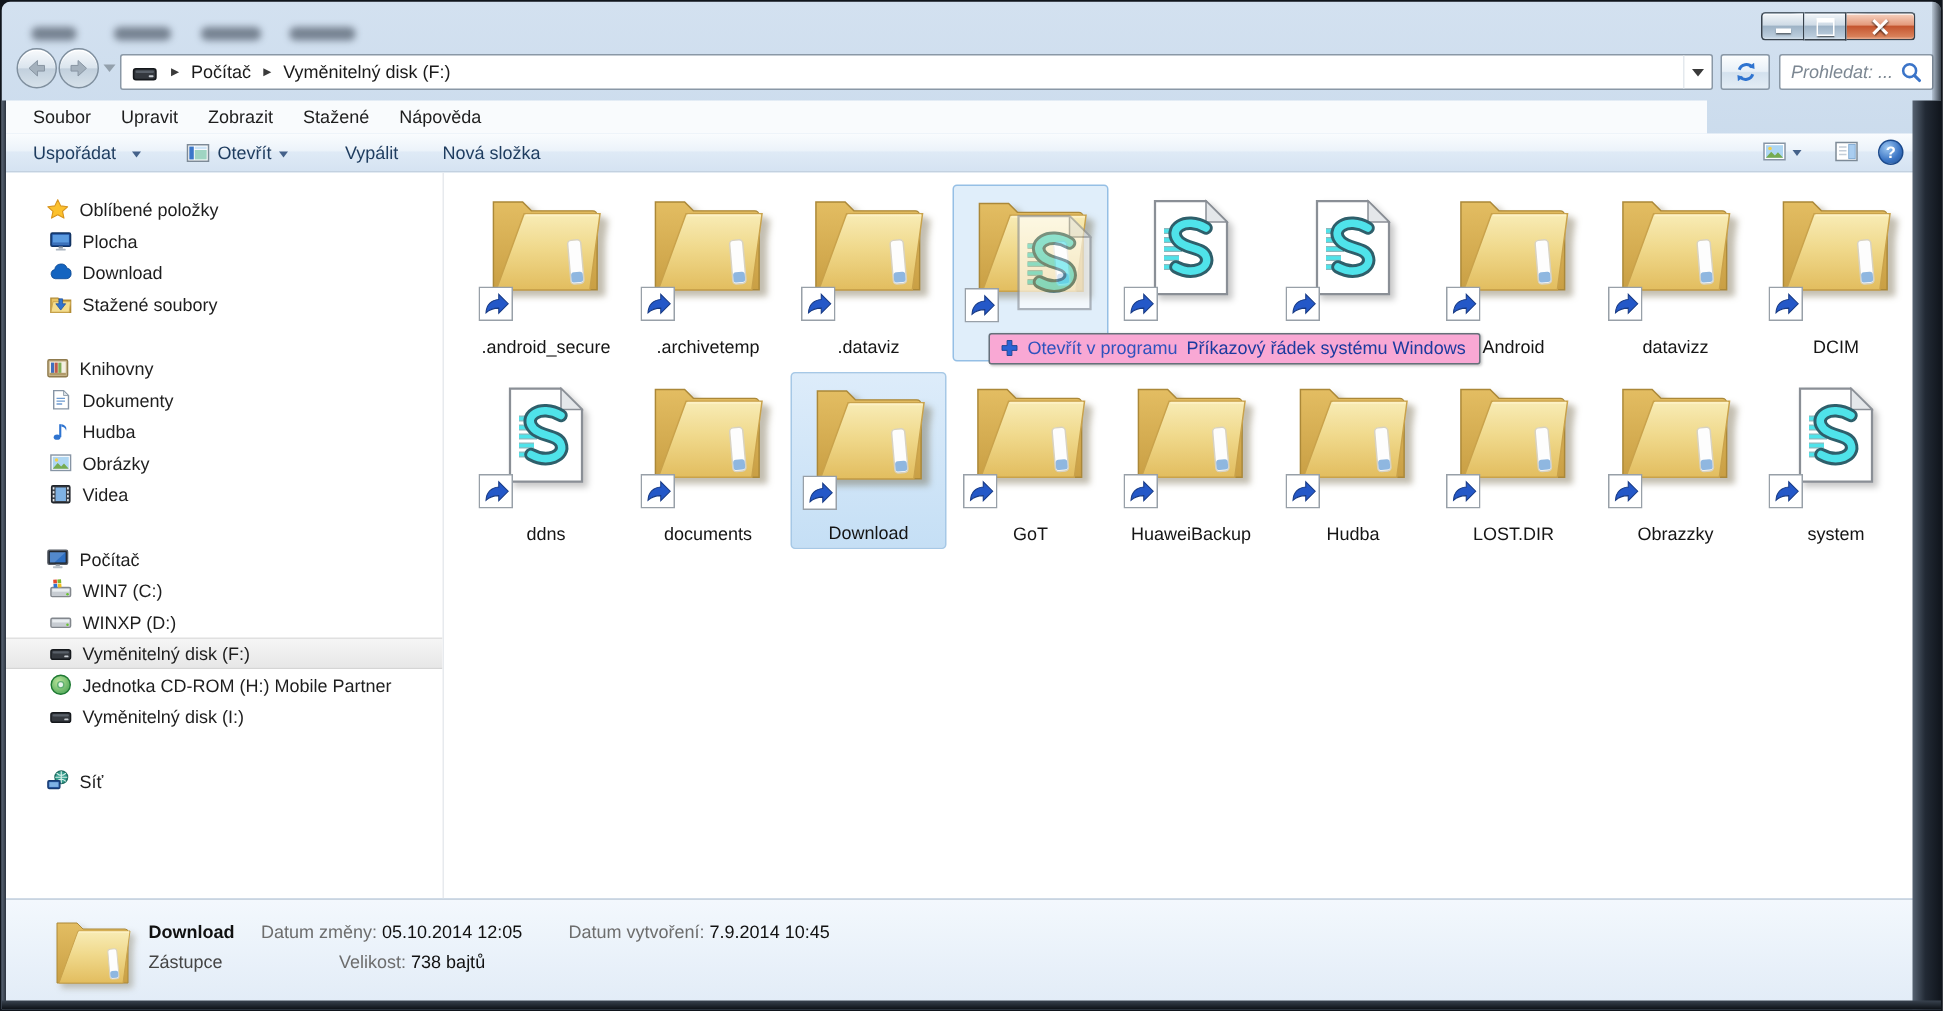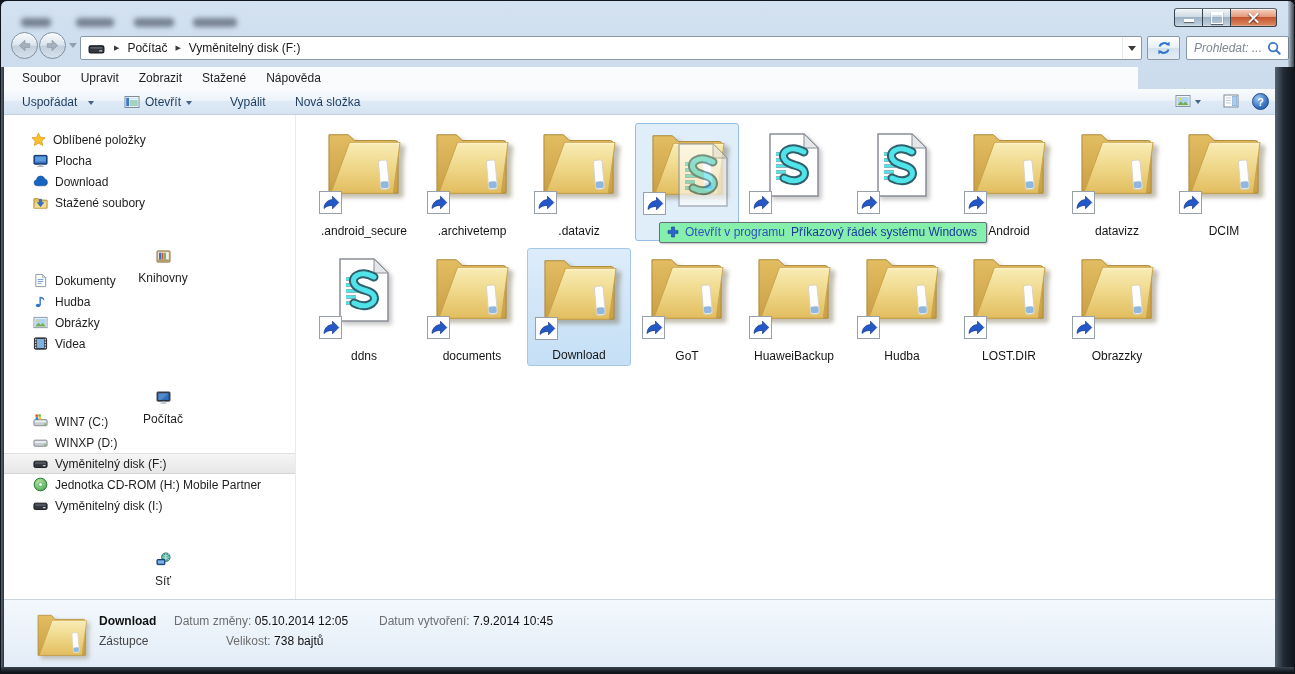--- a/index.html
+++ b/index.html
@@ -55,34 +55,34 @@
   .ticon{width:16px;height:16px;}
   .tricon{position:absolute;top:4px;display:flex;align-items:center;gap:4px;}
   .helpc{width:17px;height:17px;border-radius:50%;border:1px solid #1c4a8c;box-sizing:border-box;color:#fff;font-weight:bold;font-size:11px;
         display:flex;align-items:center;justify-content:center;background:radial-gradient(circle at 35% 30%,#9cc7f2,#3a74c4 60%,#24538f);}
   
   .main{position:absolute;left:3px;top:114px;width:1273px;height:484px;background:#fff;}
   .sidebar{position:absolute;left:0;top:0;width:292px;height:100%;border-right:1px solid #e7eaee;box-sizing:border-box;
         padding-top:14px;font-size:12px;color:#1e1e1e;overflow:hidden;}
   .srow{display:flex;align-items:center;height:21px;padding-left:27px;gap:7px;box-sizing:border-box;}
   .srow.lvl2{padding-left:29px;}
-  .srow.gap{margin-top:36px;flex-direction:column;}
+  .srow.gap{margin-top:22px;}
   .srow.ssel{background:linear-gradient(180deg,#f5f5f5,#e7e7e7);border-top:1px solid #e0e0e0;border-bottom:1px solid #d5d5d5;}
   .sicon{width:15px;height:15px;flex:0 0 15px;}
   .slabel{white-space:nowrap;}
   .content{position:absolute;left:293px;top:0;right:0;bottom:0;}
   .cell{position:absolute;width:104px;height:118px;border-radius:3px;box-sizing:border-box;}
   .cell.sel{background:linear-gradient(180deg,#ddecfa,#c5dff5);border:1px solid #a6c8e6;}
   .cell.drop{background:rgba(199,224,246,.55);border:1px solid #95bfe5;}
   .bigfolder{position:absolute;left:11px;top:2px;width:82px;height:74px;filter:drop-shadow(5px 4px 2px rgba(96,84,48,.38));}
   .bigscript{position:absolute;left:22px;top:8px;width:60px;height:68px;filter:drop-shadow(3px 3px 2px rgba(0,0,0,.22));}
   .badge{position:absolute;left:7px;top:68px;width:23px;height:23px;}
   .flabel{position:absolute;left:-4px;right:-4px;bottom:3px;text-align:center;font-size:12px;color:#151515;white-space:nowrap;}
   .ghost{position:absolute;left:376px;top:26px;width:60px;height:68px;opacity:.62;z-index:5;}
-  .droptip{position:absolute;left:362px;top:107px;z-index:6;display:flex;align-items:center;gap:6px;background:#86efac;
+  .droptip{position:absolute;left:362px;top:107px;z-index:6;display:flex;align-items:center;gap:6px;background:#f9a8d4;
         border:1px solid #66707a;border-radius:2px;padding:2px 9px 3px 7px;font-size:12px;white-space:nowrap;
         box-shadow:1px 1px 2px rgba(0,0,0,.25);}
   .tipact{color:#2f52bd;} .tiptgt{color:#1c3a9e;}
   .plusic{width:12px;height:12px;}
   
   .details{position:absolute;left:3px;top:598px;width:1273px;height:70px;box-sizing:border-box;
         background:linear-gradient(180deg,#f3f8fd,#e2ecf7);border-top:1px solid #c9d4e0;font-size:12px;}
   .dfold{position:absolute;left:30px;top:8px;width:56px;height:52px;filter:drop-shadow(3px 3px 2px rgba(96,84,48,.32));}
   .dname{position:absolute;left:95px;top:14px;font-weight:bold;color:#111;}
   .dtype{position:absolute;left:95px;top:34px;color:#454545;}
@@ -631,20 +631,29 @@
         </div>
         <div class="cell" style="left: 768px; top: 133px;">
           <svg class="bigfolder">
             <use href="#folder-icon"></use>
           </svg>
           <svg class="badge">
             <use href="#shortcut-arrow-icon"></use>
           </svg>
           <div class="flabel">Obrazzky</div>
         </div>
+        <div class="cell" style="left: 875px; top: 133px;">
+          <svg class="bigscript">
+            <use href="#script-icon"></use>
+          </svg>
+          <svg class="badge">
+            <use href="#shortcut-arrow-icon"></use>
+          </svg>
+          <div class="flabel">system</div>
+        </div>
       </div>
   </div>
 
   <div class="details">
     <svg class="dfold">
         <use href="#folder-icon"></use>
       </svg>
     <div class="dname">Download</div>
     <div class="dtype">Zástupce</div>
     <div class="dpair p-mod">

